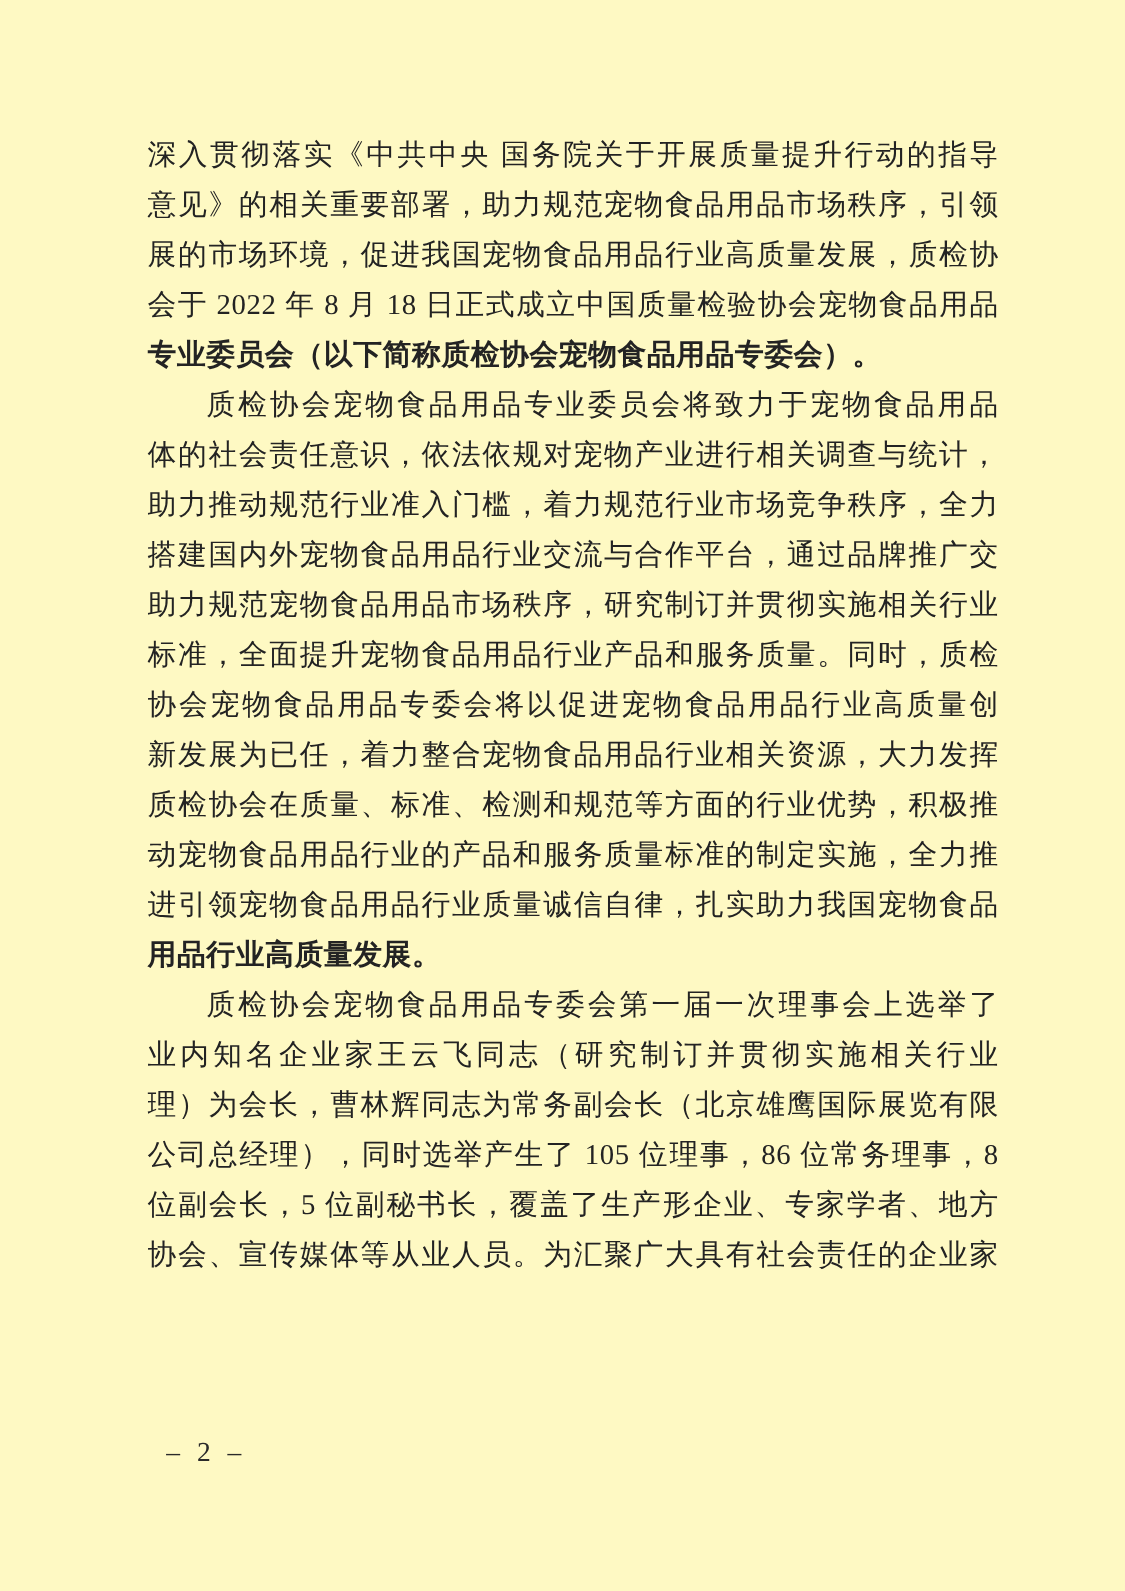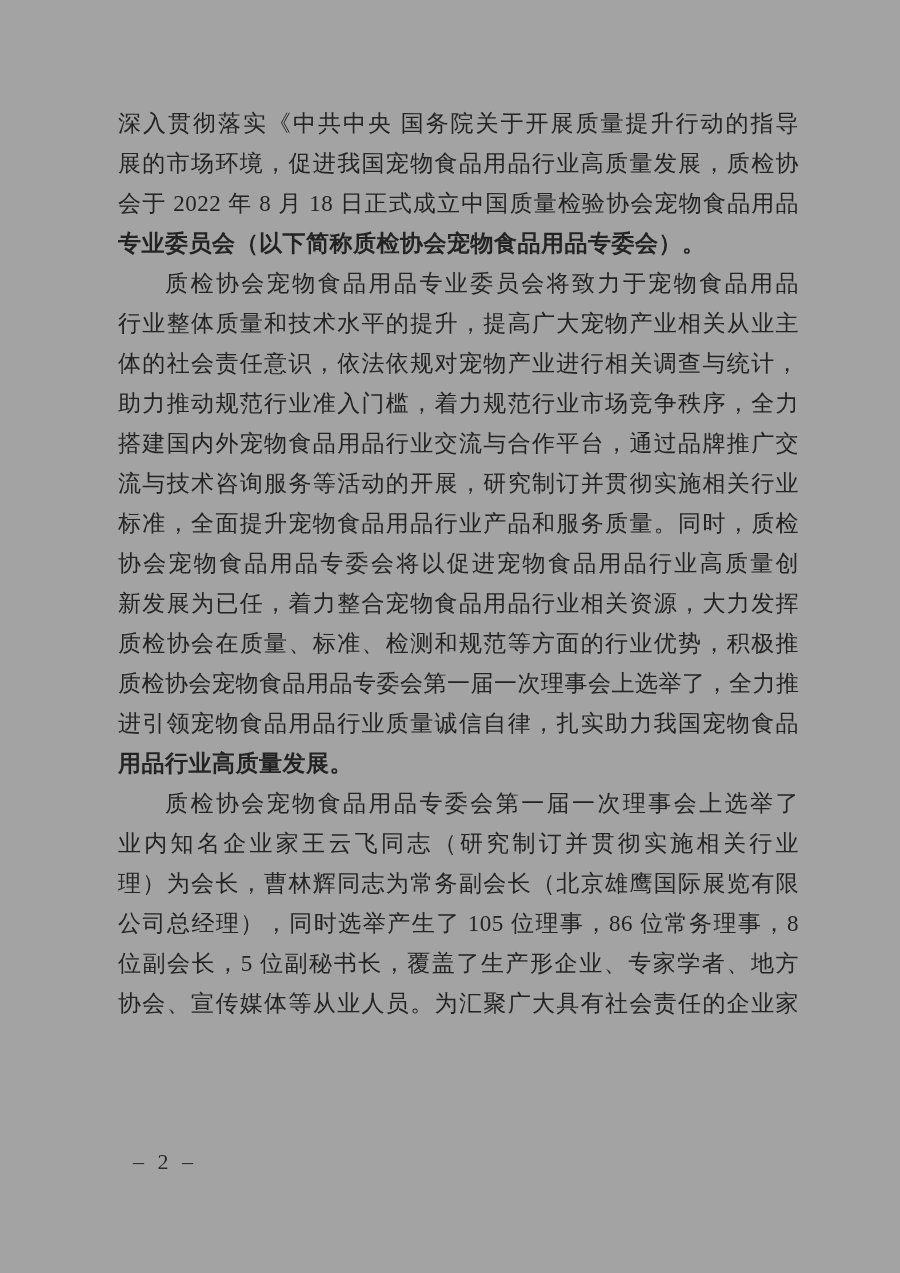--- a/index.html
+++ b/index.html
@@ -4,21 +4,21 @@
 <style>
   html, body {
     margin: 0;
     padding: 0;
     background: #ffffff;
   }
   .page {
     position: relative;
     width: 900px;
     height: 1273px;
-    background: #a3a3a3;
+    background: #fef9c3;
     overflow: hidden;
     font-family: "Liberation Serif", "DejaVu Serif", serif;
     color: #232323;
   }
   .doc-body {
     position: absolute;
     left: 118px;
     top: 104px;
     width: 681px;
   }
@@ -56,36 +56,36 @@
     color: #2a2a2a;
   }
 </style>
 </head>
 <body>
 
 <div class="page">
   <div class="doc-body">
       <div class="paragraph">
         <div class="line">深入贯彻落实《中共中央 国务院关于开展质量提升行动的指导</div>
+        <div class="line">意见》的相关重要部署，助力规范宠物食品用品市场秩序，引领</div>
         <div class="line">展的市场环境，促进我国宠物食品用品行业高质量发展，质检协</div>
         <div class="line">会于 2022 年 8 月 18 日正式成立中国质量检验协会宠物食品用品</div>
         <div class="line no-justify">专业委员会（以下简称质检协会宠物食品用品专委会）。</div>
       </div>
       <div class="paragraph">
         <div class="line indent">质检协会宠物食品用品专业委员会将致力于宠物食品用品</div>
-        <div class="line">行业整体质量和技术水平的提升，提高广大宠物产业相关从业主</div>
         <div class="line">体的社会责任意识，依法依规对宠物产业进行相关调查与统计，</div>
         <div class="line">助力推动规范行业准入门槛，着力规范行业市场竞争秩序，全力</div>
         <div class="line">搭建国内外宠物食品用品行业交流与合作平台，通过品牌推广交</div>
-        <div class="line">流与技术咨询服务等活动的开展，研究制订并贯彻实施相关行业</div>
+        <div class="line">助力规范宠物食品用品市场秩序，研究制订并贯彻实施相关行业</div>
         <div class="line">标准，全面提升宠物食品用品行业产品和服务质量。同时，质检</div>
         <div class="line">协会宠物食品用品专委会将以促进宠物食品用品行业高质量创</div>
         <div class="line">新发展为已任，着力整合宠物食品用品行业相关资源，大力发挥</div>
         <div class="line">质检协会在质量、标准、检测和规范等方面的行业优势，积极推</div>
-        <div class="line">质检协会宠物食品用品专委会第一届一次理事会上选举了，全力推</div>
+        <div class="line">动宠物食品用品行业的产品和服务质量标准的制定实施，全力推</div>
         <div class="line">进引领宠物食品用品行业质量诚信自律，扎实助力我国宠物食品</div>
         <div class="line no-justify">用品行业高质量发展。</div>
       </div>
       <div class="paragraph">
         <div class="line indent">质检协会宠物食品用品专委会第一届一次理事会上选举了</div>
         <div class="line">业内知名企业家王云飞同志（研究制订并贯彻实施相关行业</div>
         <div class="line">理）为会长，曹林辉同志为常务副会长（北京雄鹰国际展览有限</div>
         <div class="line">公司总经理），同时选举产生了 105 位理事，86 位常务理事，8</div>
         <div class="line">位副会长，5 位副秘书长，覆盖了生产形企业、专家学者、地方</div>
         <div class="line">协会、宣传媒体等从业人员。为汇聚广大具有社会责任的企业家</div>

